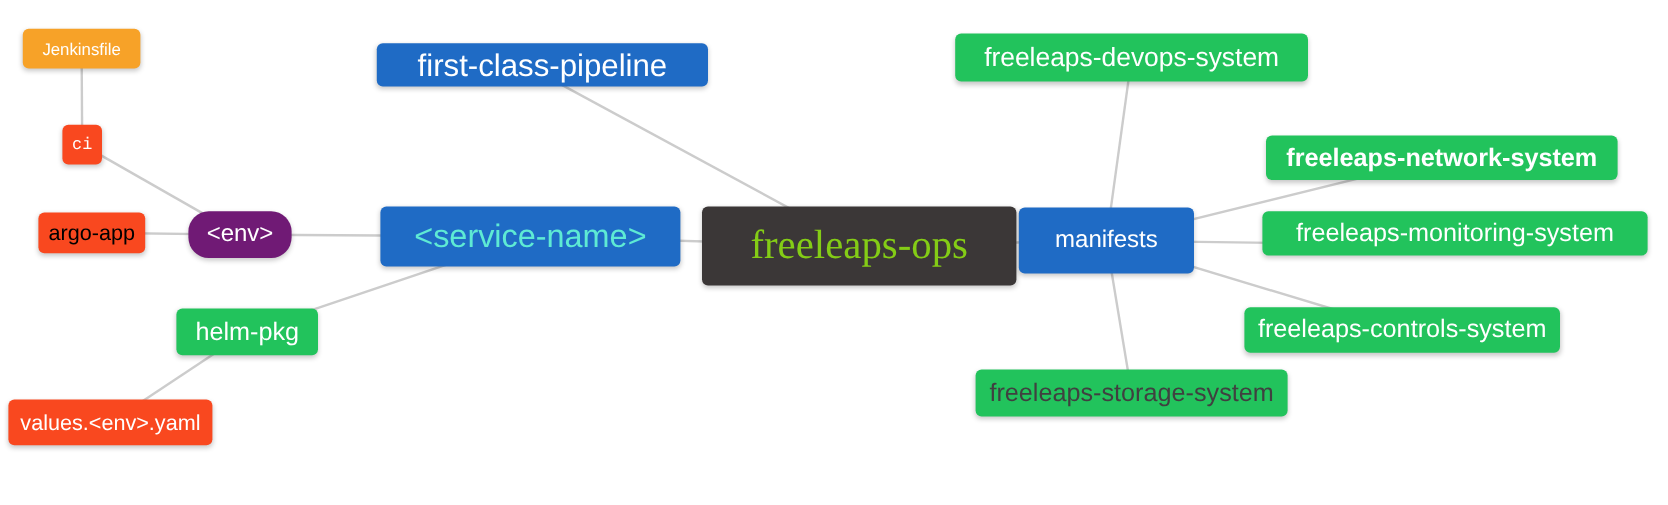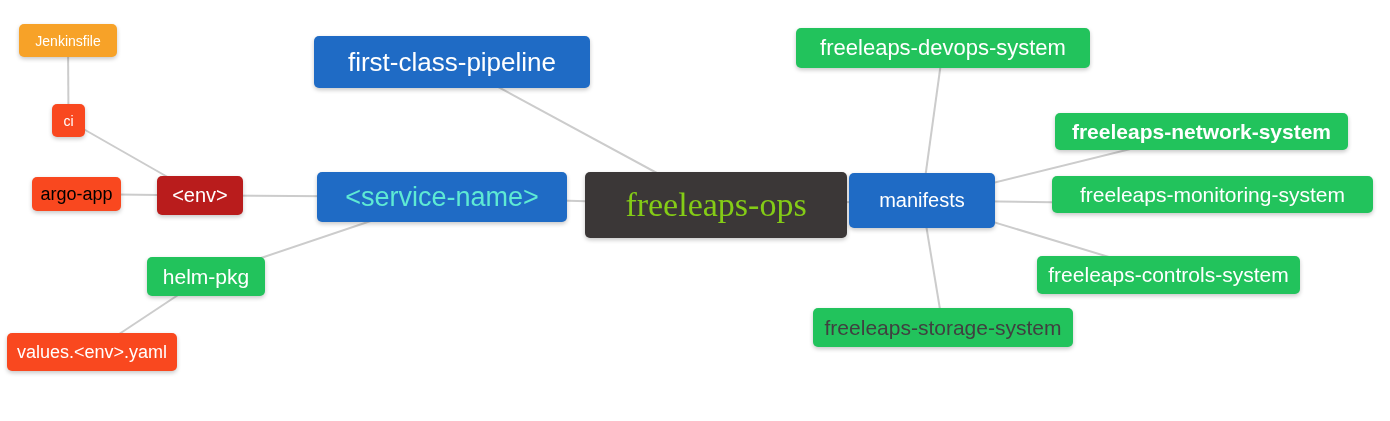--- a/index.html
+++ b/index.html
@@ -50,26 +50,26 @@
       <line x1="452" y1="62" x2="716" y2="205" stroke="#cccccc" stroke-width="2"></line>
       <line x1="442" y1="197" x2="716" y2="205" stroke="#cccccc" stroke-width="2"></line>
       <line x1="716" y1="205" x2="922" y2="200.5" stroke="#cccccc" stroke-width="2"></line>
       <line x1="922" y1="200.5" x2="943" y2="48" stroke="#cccccc" stroke-width="2"></line>
       <line x1="922" y1="200.5" x2="1201.5" y2="131.5" stroke="#cccccc" stroke-width="2"></line>
       <line x1="922" y1="200.5" x2="1212.5" y2="204.5" stroke="#cccccc" stroke-width="2"></line>
       <line x1="922" y1="200.5" x2="1168.5" y2="275" stroke="#cccccc" stroke-width="2"></line>
       <line x1="922" y1="200.5" x2="943" y2="327.5" stroke="#cccccc" stroke-width="2"></line>
     </svg>
 <div class="node" style="left: 19px; top: 24px; width: 98px; height: 33px; font-size: 14px; background: rgb(247, 162, 40); color: rgb(255, 255, 255);">Jenkinsfile</div>
-    <div class="node" style="left: 52px; top: 104px; width: 33px; height: 33px; font-size: 14px; background: rgb(249, 72, 31); color: rgb(255, 255, 255);">ci</div>
+    <div class="node" style="left: 52px; top: 104px; width: 33px; height: 33px; font-size: 14px; background: rgb(249, 72, 31); color: rgb(255, 255, 255); font-family: Liberation Mono, monospace;">ci</div>
     <div class="node" style="left: 32px; top: 177px; width: 89px; height: 34px; font-size: 18px; background: rgb(249, 72, 31); color: #000000;">argo-app</div>
-    <div class="node" style="left: 157px; top: 176px; width: 86px; height: 39px; font-size: 20px; background: #b91c1c; color: rgb(255, 255, 255);">&lt;env&gt;</div>
+    <div class="node" style="left: 157px; top: 176px; width: 86px; height: 39px; font-size: 20px; background: #701a75; color: rgb(255, 255, 255); border-radius: 17px;">&lt;env&gt;</div>
     <div class="node" style="left: 147px; top: 257px; width: 118px; height: 39px; font-size: 21px; background: rgb(34, 195, 92); color: rgb(255, 255, 255);">helm-pkg</div>
     <div class="node" style="left: 7px; top: 333px; width: 170px; height: 38px; font-size: 18px; background: rgb(249, 72, 31); color: rgb(255, 255, 255);">values.&lt;env&gt;.yaml</div>
-    <div class="node" style="left: 314px; top: 36px; width: 276px; height: 52px; font-size: 26px; background: rgb(31, 107, 197); color: rgb(255, 255, 255);">first-class-pipeline</div>
+    <div class="node" style="left: 314px; top: 36px; width: 276px; height: 36px; font-size: 26px; background: rgb(31, 107, 197); color: rgb(255, 255, 255);">first-class-pipeline</div>
     <div class="node" style="left: 317px; top: 172px; width: 250px; height: 50px; font-size: 27px; background: rgb(31, 107, 197); color: #5eead4;">&lt;service-name&gt;</div>
     <div class="node" style="left: 585px; top: 172px; width: 262px; height: 66px; font-size: 34px; background: rgb(59, 55, 55); color: #84cc16; font-family: Liberation Serif, serif;">freeleaps-ops</div>
     <div class="node" style="left: 849px; top: 173px; width: 146px; height: 55px; font-size: 20px; background: rgb(31, 107, 197); color: #ffffff;">manifests</div>
     <div class="node" style="left: 796px; top: 28px; width: 294px; height: 40px; font-size: 22px; background: rgb(34, 195, 92); color: rgb(255, 255, 255);">freeleaps-devops-system</div>
     <div class="node" style="left: 1055px; top: 113px; width: 293px; height: 37px; font-size: 21px; background: rgb(34, 195, 92); color: rgb(255, 255, 255); font-weight: bold;">freeleaps-network-system</div>
     <div class="node" style="left: 1052px; top: 176px; width: 321px; height: 37px; font-size: 21px; background: rgb(34, 195, 92); color: rgb(255, 255, 255);">freeleaps-monitoring-system</div>
     <div class="node" style="left: 1037px; top: 256px; width: 263px; height: 38px; font-size: 21px; background: rgb(34, 195, 92); color: rgb(255, 255, 255);">freeleaps-controls-system</div>
     <div class="node" style="left: 813px; top: 308px; width: 260px; height: 39px; font-size: 21px; background: rgb(34, 195, 92); color: #404040;">freeleaps-storage-system</div>
   </div>
 

